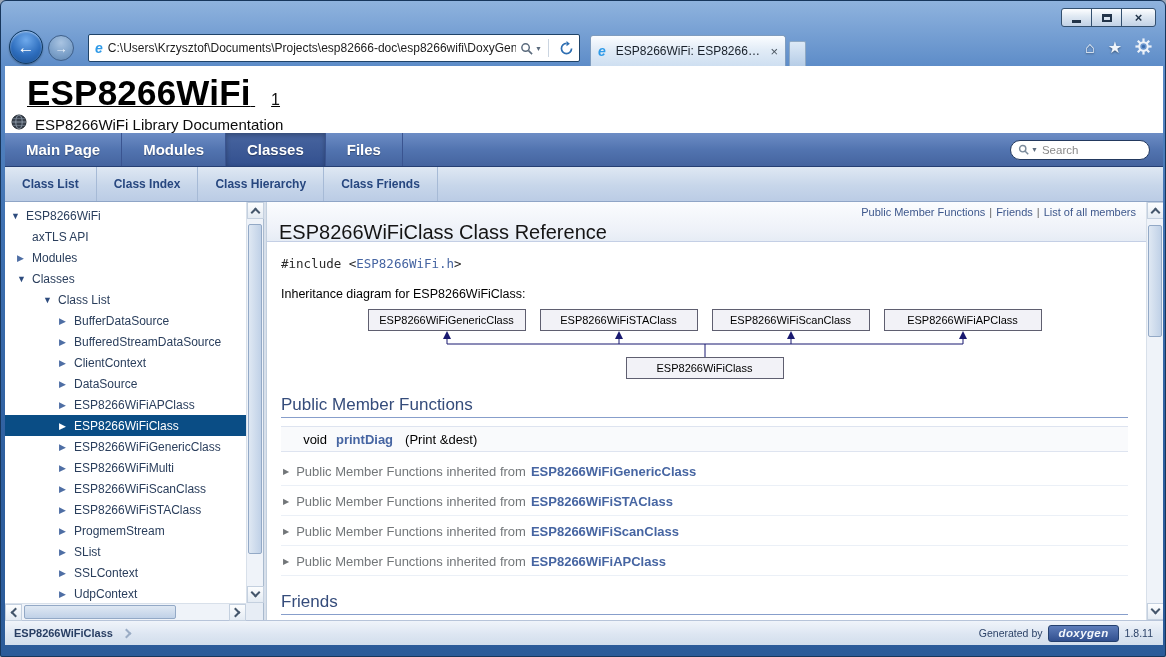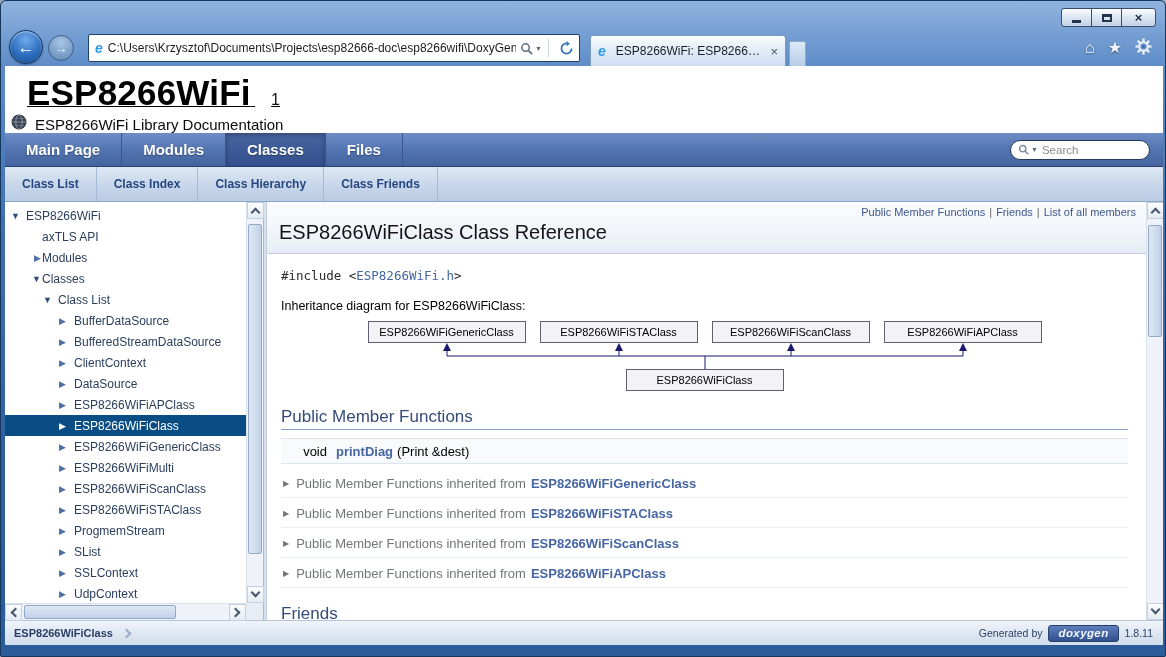--- a/index.html
+++ b/index.html
@@ -77,21 +77,21 @@
   .tabs2 { height:35px; display:flex;
     background:linear-gradient(180deg,#DFE8F3 0%,#C7D6EA 55%,#BBCCE5 100%); border-bottom:1px solid #8FA5C6; }
   .tab2 { padding:0 17px; line-height:34px; color:#27477F; font-weight:bold; font-size:12px; border-right:1px solid #A6BAD6; }
 
   
   .content { height:418px; display:flex; background:#FFF; }
 
   .sidebar { width:258px; position:relative; flex:0 0 258px; }
   .tree { position:absolute; top:0; left:0; right:17px; bottom:17px; overflow:hidden; padding-top:3px; }
   .trow { height:21px; display:flex; align-items:center; font-size:12px; color:#2A3E5C; white-space:nowrap; }
-  .d0 { padding-left:6px; } .d1 { padding-left:22px;text-align:right; } .d2 { padding-left:38px; } .d3 { padding-left:54px; }
+  .d0 { padding-left:6px; } .d1 { padding-left:12px; } .d2 { padding-left:38px; } .d3 { padding-left:54px; }
   .tarrow { flex:0 0 14px; width:14px; font-size:9px; color:#4E6EA4; }
   .tarrow.open { color:#2E4C7E; }
   .tarrow.leaf { visibility:hidden; }
   .tlabel { margin-left:1px; }
   .trow.sel { background:#0A4D85; color:#FFF; }
   .trow.sel .tarrow { color:#FFF; }
 
   
   .vscroll { display:flex; flex-direction:column; width:17px; background:#EFF3F9; border-left:1px solid #D8E0EA; }
   .sidebar .vscroll { position:absolute; top:0; right:0; bottom:17px; }
@@ -105,21 +105,21 @@
   .chev { display:block; width:7px; height:7px; border-right:2px solid #44566B; border-bottom:2px solid #44566B; }
   .chev.up { transform:rotate(-135deg); margin-top:4px; }
   .chev.down { transform:rotate(45deg); margin-bottom:4px; }
   .chev.left { transform:rotate(135deg); margin-left:4px; }
   .chev.right { transform:rotate(-45deg); margin-right:4px; }
 
   .splitter { flex:0 0 4px; background:#D8E0EB; border-left:1px solid #A9BACE; border-right:1px solid #C2CFDE; }
 
   .main { flex:1; position:relative; overflow:hidden; background:#FFF; }
   .doc-header { background:linear-gradient(180deg,#FBFCFE 0%,#EDF1F8 75%,#E6ECF5 100%);
-    border-bottom:1px solid #C4CFE5; padding:4px 10px 0 12px; height:52px; }
+    border-bottom:1px solid #C4CFE5; padding:4px 10px 0 12px; height:40px; }
   .summary { text-align:right; font-size:11px; color:#3D578C; }
   .summary a { color:#3D578C; text-decoration:none; cursor:pointer; }
   .ssep { color:#666; margin:0 4px; font-size:11px; }
   .doc-title { font-size:20px; font-weight:normal; color:#141414; margin-top:3px; }
 
   .doc-contents { padding:14px 18px 0 14px; font-size:13px; color:#111; }
   .include-line { font-family:"DejaVu Sans Mono","Liberation Mono",monospace; font-size:12.5px; color:#2B2B2B; }
   .include-file { color:#4665A2; cursor:pointer; }
   .inherit-caption { margin-top:16px; font-size:12.5px; color:#000; }
 
@@ -130,21 +130,21 @@
   .dsvg { display:block; width:674px; height:26px; }
   .dchild { margin:0 auto; }
 
   h2.groupheader { margin:16px 0 0; font-size:17px; font-weight:normal; color:#354C7B;
     border-bottom:1px solid #879ECB; padding-bottom:2px; }
 
   .memdecl { margin-top:8px; background:#F9FAFC; border-top:1px solid #DEE4F0; border-bottom:1px solid #DEE4F0;
     padding:5px 0 4px; display:flex; font-size:13px; }
   .mret { flex:0 0 46px; text-align:right; margin-right:9px; color:#000; }
   .mname { font-weight:bold; color:#4665A2; cursor:pointer; }
-  .margs { margin-left:4px; color:#000; }
+  .margs { margin-left:12px; color:#000; }
 
   .inherits { margin-top:4px; }
   .irow { display:flex; align-items:center; padding:8px 2px 6px; border-bottom:1px solid #EBF0F7; font-size:13px; }
   .iarrow { font-size:8px; color:#727679; margin-right:7px; }
   .iprefix { font-weight:normal; color:#727679; }
   .ilink { font-weight:bold; color:#4665A2; margin-left:5px; cursor:pointer; }
 
   
   .navpath { height:25px; background:linear-gradient(180deg,#F0F4FA 0%,#DDE6F2 55%,#D2DEEC 100%);
     border-top:1px solid #B7C4D9; display:flex; align-items:center; justify-content:space-between; padding:0 10px 0 9px; }

